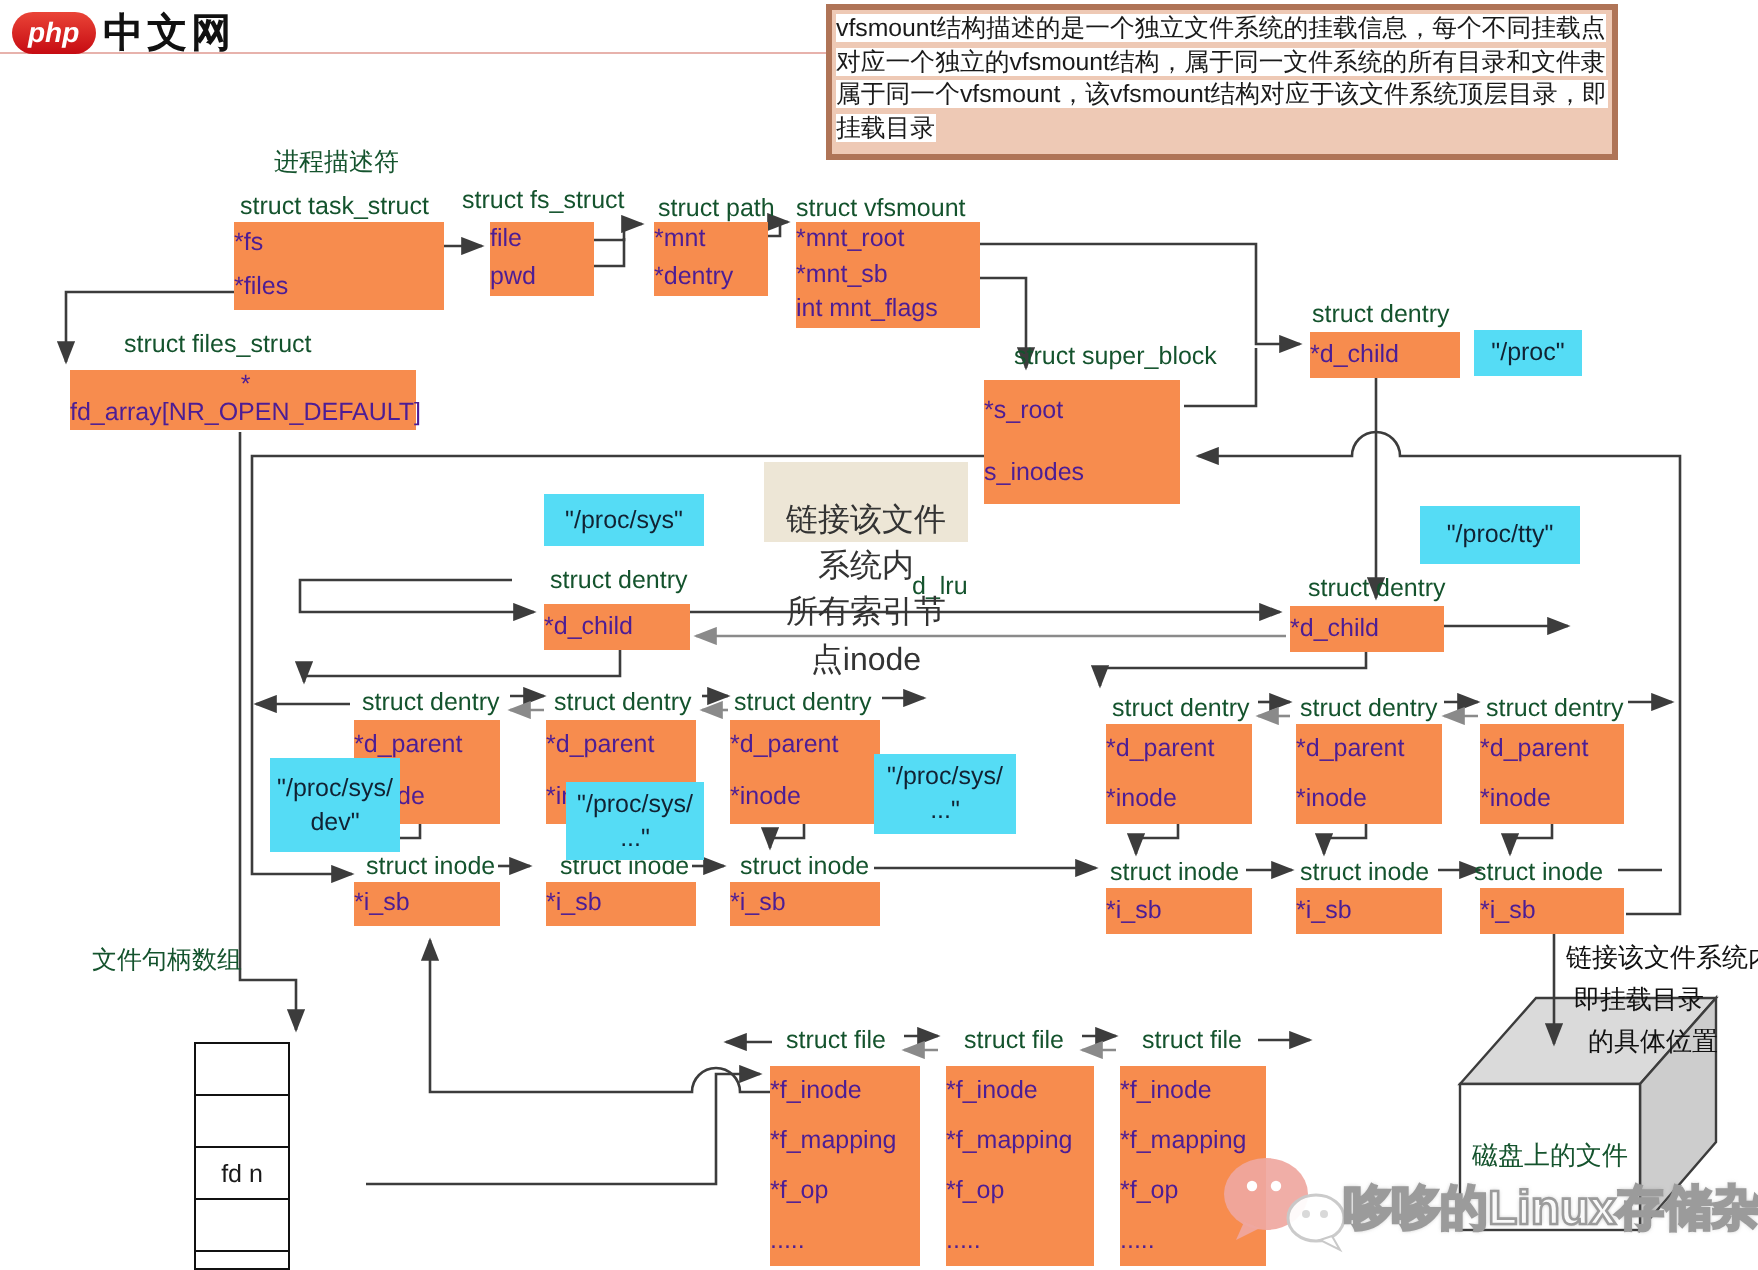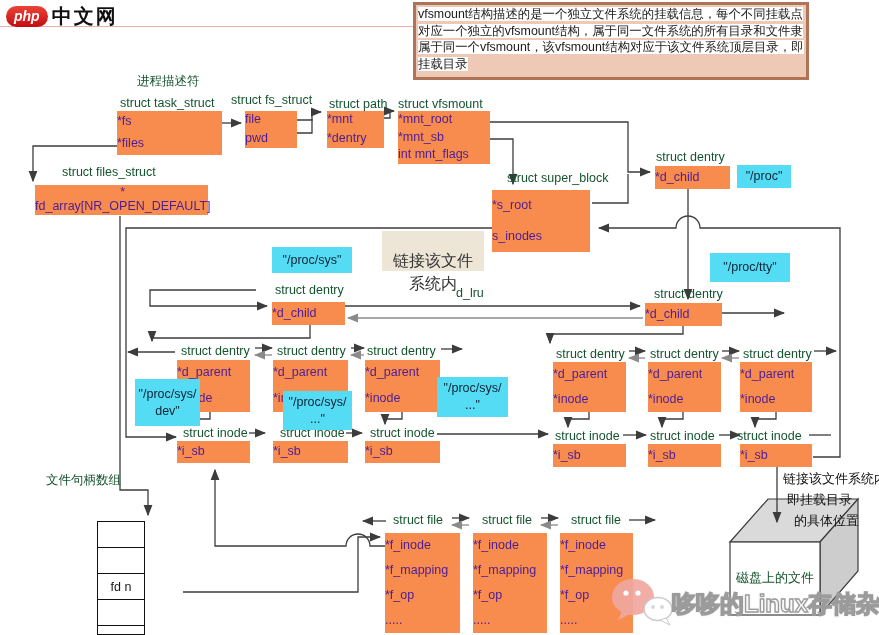--- a/index.html
+++ b/index.html
@@ -246,20 +246,21 @@
   <div>"/proc/sys/</div>
   <div>..."</div>
 </div>
 <div class="cbox z3" style="left:437px;top:377px;width:71px;height:40px">
   <div>"/proc/sys/</div>
   <div>..."</div>
 </div>
 
 <div class="note z2" style="left:382px;top:231px;width:102px;height:40px">
   <div>链接该文件系统内</div>
+  <div>所有索引节点inode</div>
 </div>
 
 <div class="fdtable z2" style="left:97px;top:521px;width:48px;height:114px">
   <div class="fdrow"></div>
   <div class="fdrow"></div>
   <div class="fdrow">
       <span>fd n</span>
     </div>
   <div class="fdrow"></div>
   <div class="fdrow"></div>

